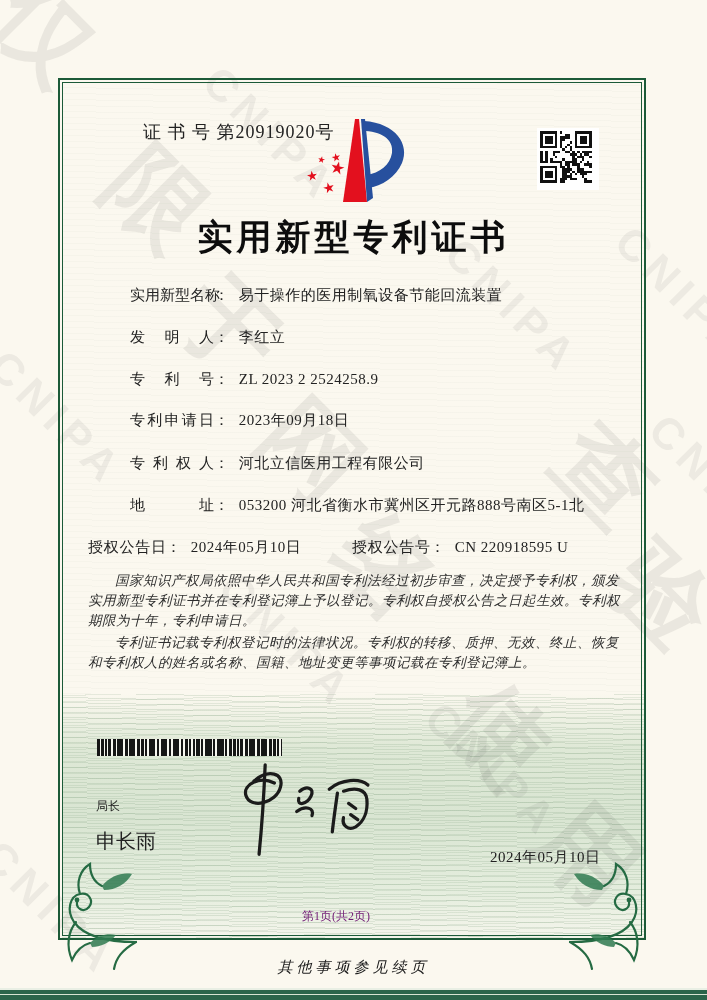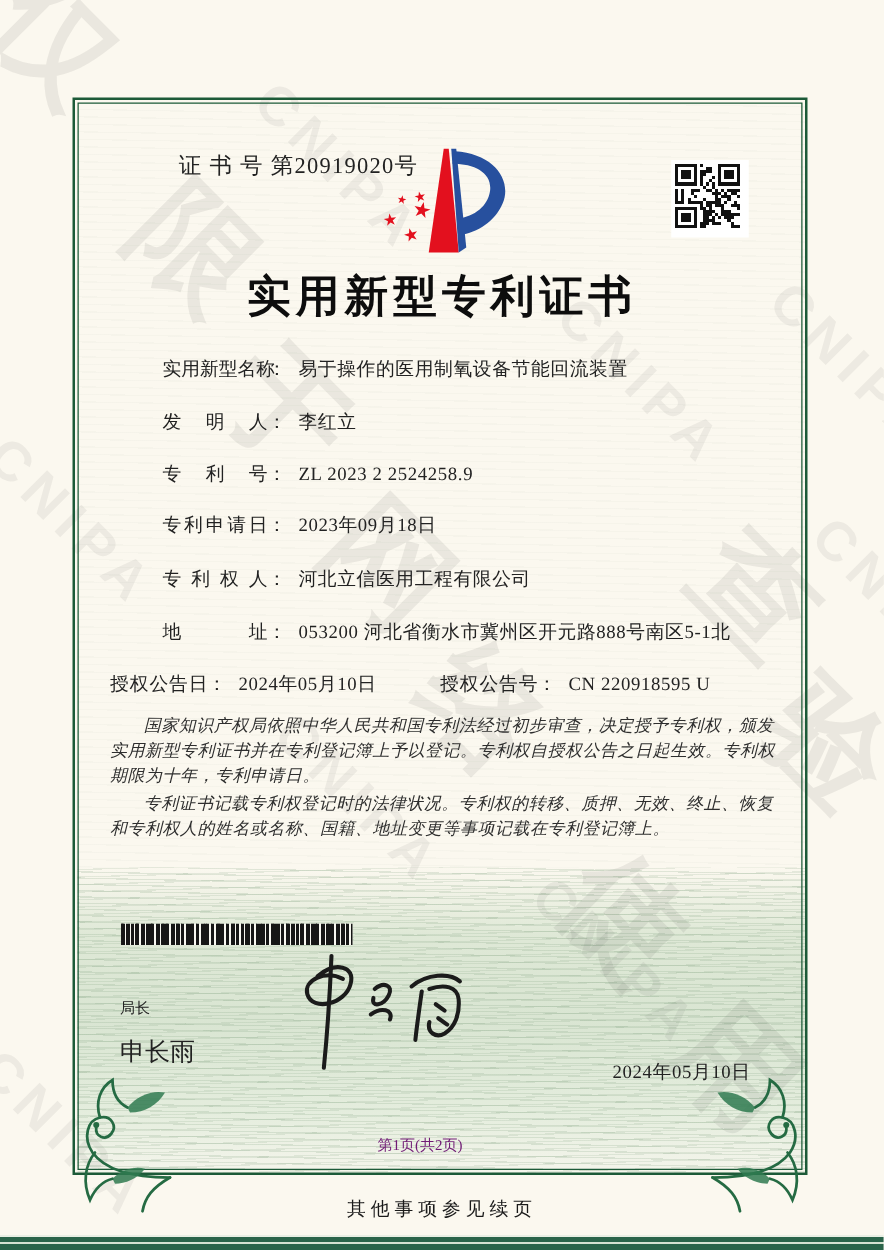--- a/index.html
+++ b/index.html
@@ -82,21 +82,21 @@
       repeating-linear-gradient(90deg,#161616 0 3px,rgba(0,0,0,0) 3px 11px);
     background-color:#f7f6f0;
   }
   .signer-title{position:absolute;left:96px;top:798px;font-size:12px;z-index:3;font-family:"Liberation Sans",sans-serif;}
   .signer-name{position:absolute;left:96px;top:828px;font-size:20px;z-index:3;font-family:"Liberation Sans",sans-serif;}
   .signature{position:absolute;left:195px;top:760px;width:178px;height:98px;z-index:3;}
   .issue-date{position:absolute;left:490px;top:848px;font-size:15px;z-index:3;letter-spacing:0.5px;}
   .page-no{position:absolute;left:0;top:908px;width:672px;text-align:center;font-size:12px;z-index:3;color:#701a75;}
   .cont-note{
     position:absolute;left:0;top:958px;width:707px;text-align:center;z-index:3;
-    font-size:15px;letter-spacing:4px;color:#1a1a1a;
+    font-size:15px;letter-spacing:4px;font-style:italic;color:#1a1a1a;
   }
   .ornament{position:absolute;width:92px;height:126px;z-index:4;}
   .ornament.left{left:46px;top:846px;}
   .ornament.right{left:568px;top:846px;transform:scaleX(-1);}
   .bottom-edge{position:absolute;left:0;top:988px;width:707px;height:12px;z-index:5;
     background:linear-gradient(180deg,#e9efe4 0 2px,#2a644a 2px 6px,#d6e2d2 6px 7px,#2a644a 7px 12px);}
 </style>
 </head>
 <body>
 

